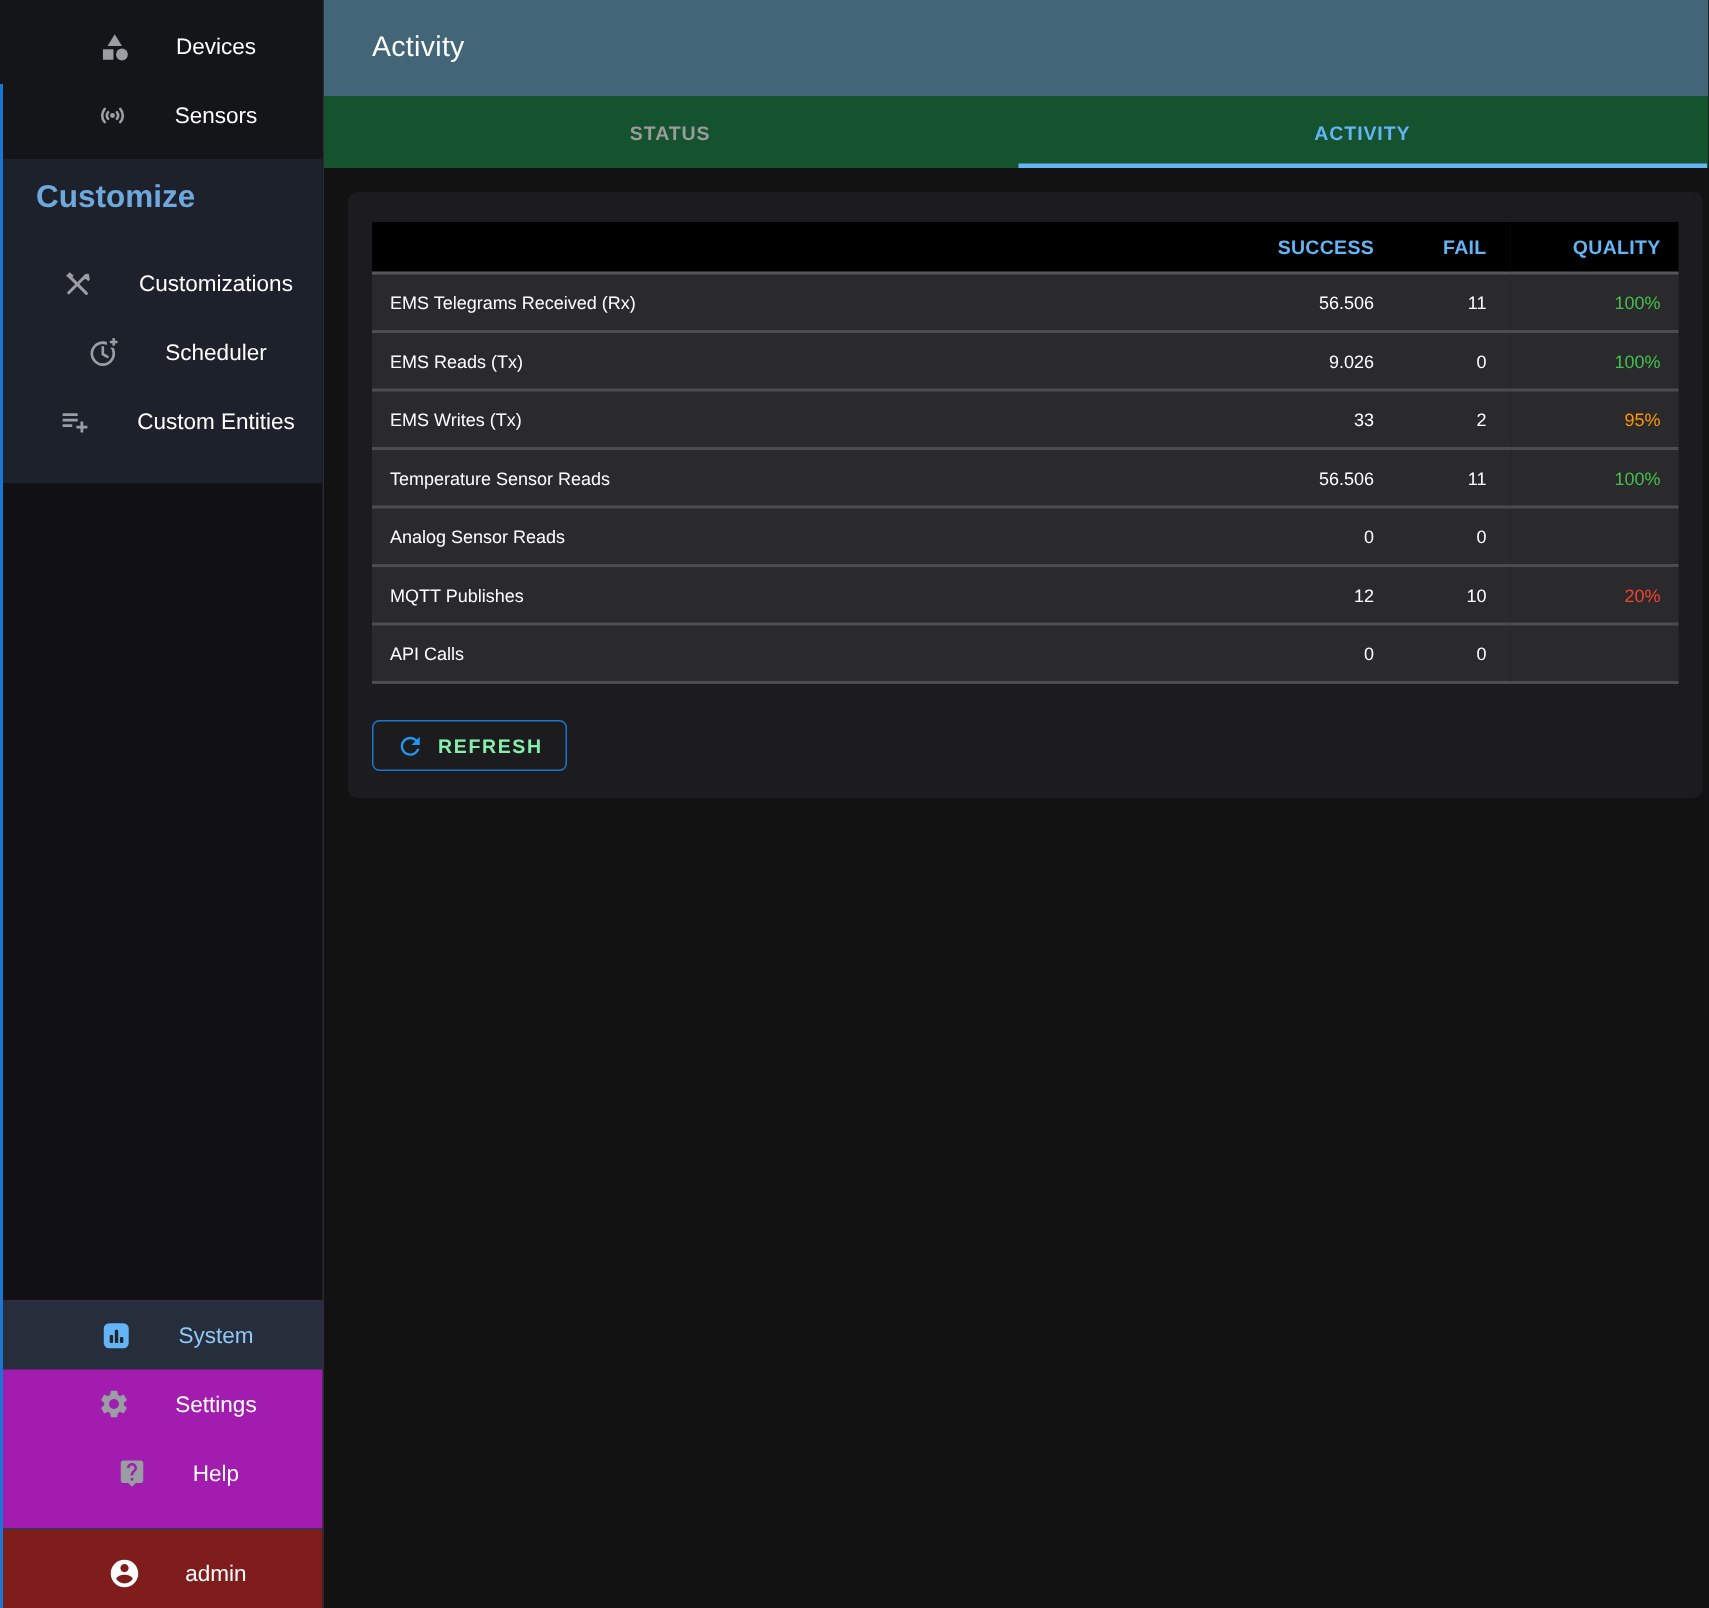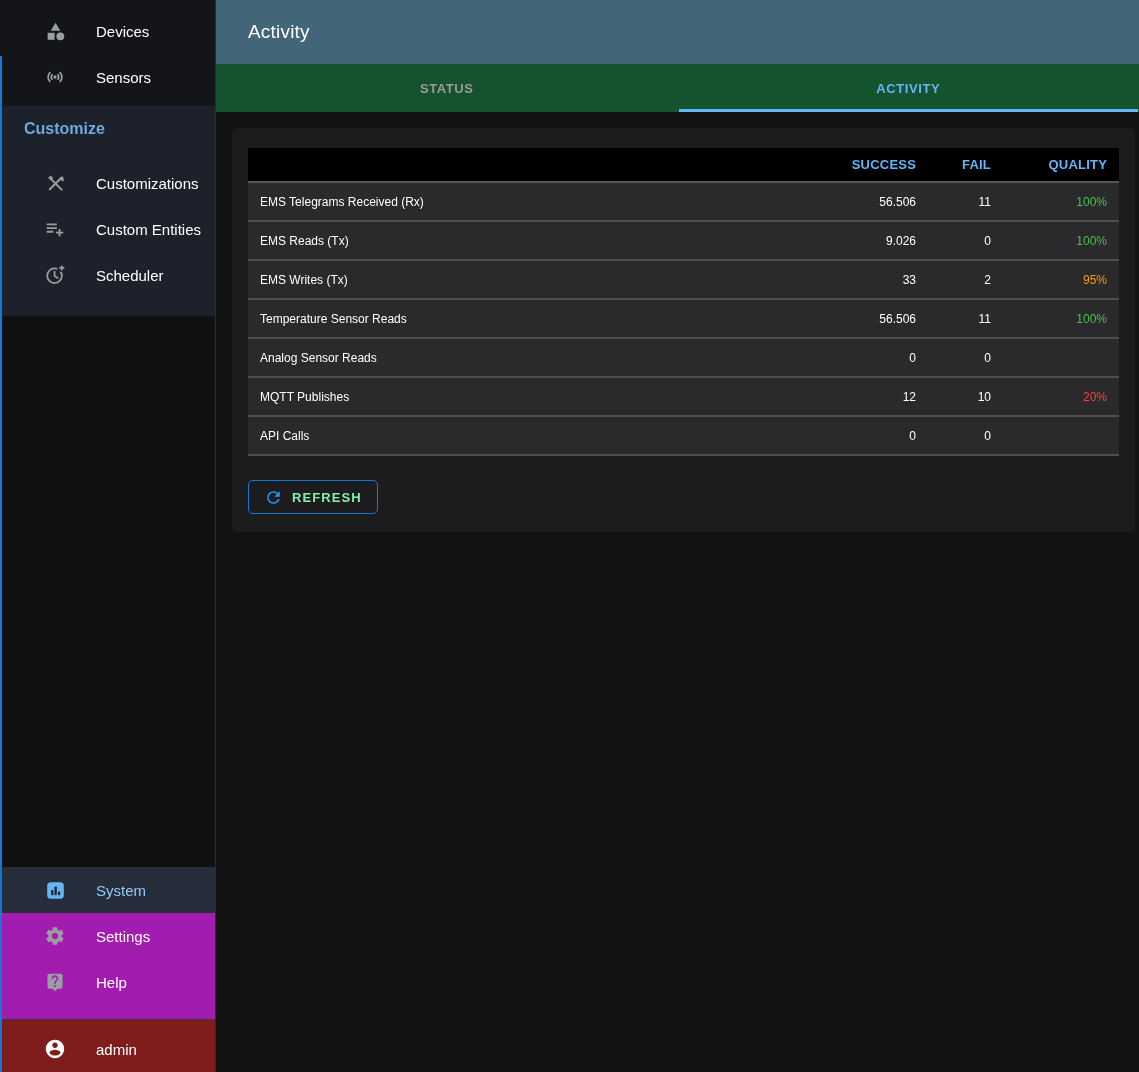--- a/index.html
+++ b/index.html
@@ -14,22 +14,22 @@
   .app{display:flex;height:100%;}
 
   
   .sidebar{flex:0 0 216px;width:216px;display:flex;flex-direction:column;background:#111114;
            border-right:1px solid #2b2c30;box-sizing:border-box;}
   .logo-area{flex:0 0 66px;height:66px;background:#0b0d10;display:flex;align-items:center;
              padding-left:22px;gap:17px;border-bottom:1px solid #212227;box-sizing:border-box;}
   .app-title{color:#ffffff;font-size:16.5px;font-weight:bold;letter-spacing:.4px;}
   .nav-top{background:#141519;padding:8px 0 6px;}
   .customize{background:#1c212c;padding-bottom:18px;}
-  .section-label{color:#6fa8dc;font-size:16px;font-weight:bold;padding:14px 0 22px 24px;}
-  .item{height:46px;display:flex;align-items:center;padding-left:44px;cursor:pointer;}
+  .section-label{color:#6fa8dc;font-size:21px;font-weight:bold;padding:14px 0 22px 24px;}
+  .item{height:46px;display:flex;align-items:center;padding-left:21px;cursor:pointer;justify-content:center;}
   .item .ic{width:22px;height:22px;flex:0 0 22px;margin-right:30px;display:flex;align-items:center;justify-content:center;}
   .item .lbl{color:#ffffff;font-size:15px;}
   .item.selected{background:#262d3b;}
   .item.selected .lbl{color:#90caf9;}
   .spacer{flex:1 1 auto;}
   .nav-bottom{background:#a21caf;padding-bottom:14px;}
   .side-divider{border-top:1px solid #3a3b40;}
   .admin-area{background:#7f1d1d;padding-top:6px;}
 
   
@@ -114,36 +114,36 @@
               <path d="M17.5 6.5L5.5 18.5"></path>
             </g>
             <path d="M3.5 5.6L6.2 2.9l3.2 2.6-2.7 2.7z" fill="#9a9ea3"></path>
             <path d="M20.8 4.2a3.4 3.4 0 0 0-4.4 4.3l2.2-.5 1.8 1.8 1.2-1.2z" fill="#9a9ea3"></path>
           </svg>
         </span>
         <span class="lbl">Customizations</span>
       </div>
       <div class="item">
         <span class="ic">
-          <svg width="22" height="22" viewBox="0 0 24 24" fill="#9a9ea3">
-            <path d="M14 10H3v2h11v-2zm0-4H3v2h11V6zM3 16h7v-2H3v2zm13-1v-3h2v3h3v2h-3v3h-2v-3h-3v-2h3z"></path>
-          </svg>
-        </span>
-        <span class="lbl">Custom Entities</span>
-      </div>
-      <div class="item">
-        <span class="ic">
           <svg width="22" height="22" viewBox="0 0 24 24" fill="none" stroke="#9a9ea3" stroke-width="1.9">
             <circle cx="11.5" cy="12.8" r="8"></circle>
             <rect x="14.5" y="0.5" width="9" height="8" fill="#1c212c" stroke="none"></rect>
             <path d="M11.5 8.3v4.9l3.4 2" stroke-linecap="round"></path>
             <path d="M16.6 4.3h5.6M19.4 1.5v5.6" stroke-width="1.8"></path>
           </svg>
         </span>
         <span class="lbl">Scheduler</span>
+      </div>
+      <div class="item">
+        <span class="ic">
+          <svg width="22" height="22" viewBox="0 0 24 24" fill="#9a9ea3">
+            <path d="M14 10H3v2h11v-2zm0-4H3v2h11V6zM3 16h7v-2H3v2zm13-1v-3h2v3h3v2h-3v3h-2v-3h-3v-2h3z"></path>
+          </svg>
+        </span>
+        <span class="lbl">Custom Entities</span>
       </div>
     </div>
 
     <div class="spacer"></div>
 
     <div class="nav-bottom">
       <div class="item selected">
         <span class="ic">
           <svg width="21" height="21" viewBox="0 0 24 24">
             <rect x="2.5" y="2.5" width="19" height="19" rx="4" fill="#64b5f6"></rect>

